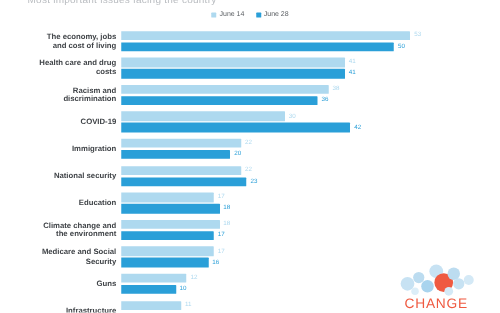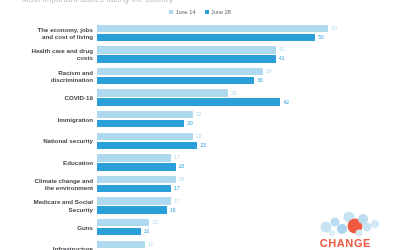--- a/index.html
+++ b/index.html
@@ -121,26 +121,26 @@
     position: absolute;
     right: 13px;
     bottom: 1px;
     width: 76px;
     height: 42px;
     pointer-events: none;
   }
   .logo-word {
     position: absolute;
     left: 0;
-    right: 16px;
+    right: 0;
     bottom: 0;
-    text-align: right;
+    text-align: center;
     font-size: 11px;
     letter-spacing: 0.6px;
-    font-weight: 700;
+    font-weight: 400;
     color: #ef5a41;
     line-height: 12px;
   }
   .logo-dots { position: absolute; left: 0; top: 0; width: 76px; height: 30px; }
 </style>
 </head>
 <body>
 
 <div id="chart-root">
 

